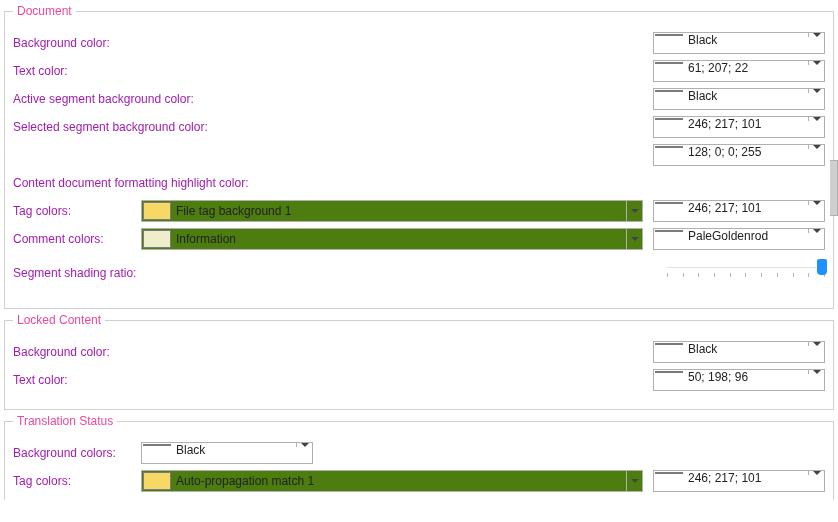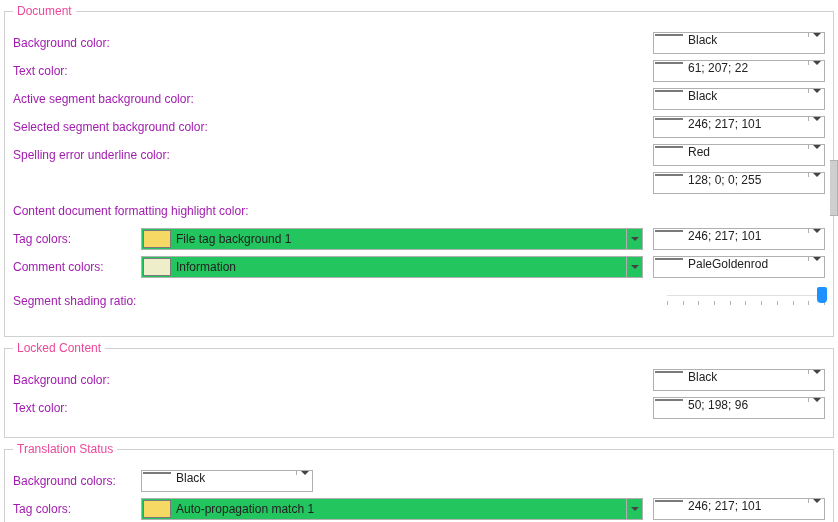--- a/index.html
+++ b/index.html
@@ -78,21 +78,21 @@
     border-left: 4px solid transparent;
     border-right: 4px solid transparent;
     border-top: 4px solid #444;
   }
 
   .combo {
     display: flex;
     align-items: stretch;
     height: 22px;
     border: 1px solid #b0b0b0;
-    background: #22c55e;
+    background: #4d7c0f;
   }
   .combo .swatch {
     width: 28px;
     border: 1px solid #7a7a7a;
     margin: 1px 3px 1px 1px;
     flex: 0 0 auto;
   }
   .combo .text {
     flex: 1 1 auto;
     display: flex;
@@ -217,31 +217,20 @@
       <span class="gap"></span>
       <div class="color-picker">
         <div class="swatch" style="background:#f6d965"></div>
         <div class="value">246; 217; 101</div>
         <div class="dropbtn">
             <div class="tri"></div>
           </div>
       </div>
     </div>
 
-    <div class="row">
-      <span class="label">Spelling error underline color:</span>
-      <span class="gap"></span>
-      <div class="color-picker">
-        <div class="swatch" style="background:#f90808"></div>
-        <div class="value">Red</div>
-        <div class="dropbtn">
-            <div class="tri"></div>
-          </div>
-      </div>
-    </div>
 
     <div class="row">
       <span class="gap"></span>
       <div class="color-picker">
         <div class="swatch" style="background:#6a6af0"></div>
         <div class="value">128; 0; 0; 255</div>
         <div class="dropbtn">
             <div class="tri"></div>
           </div>
       </div>

